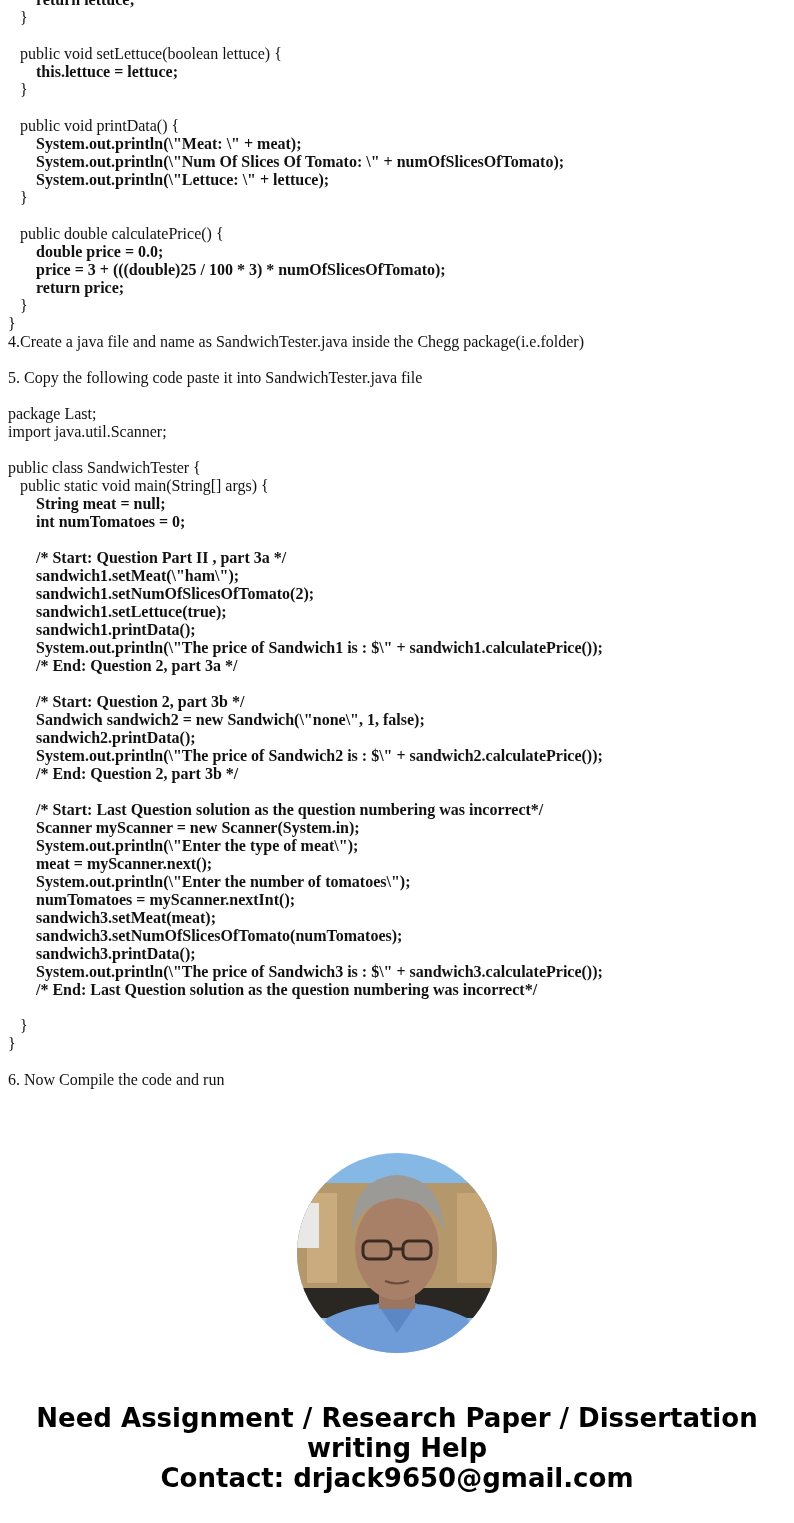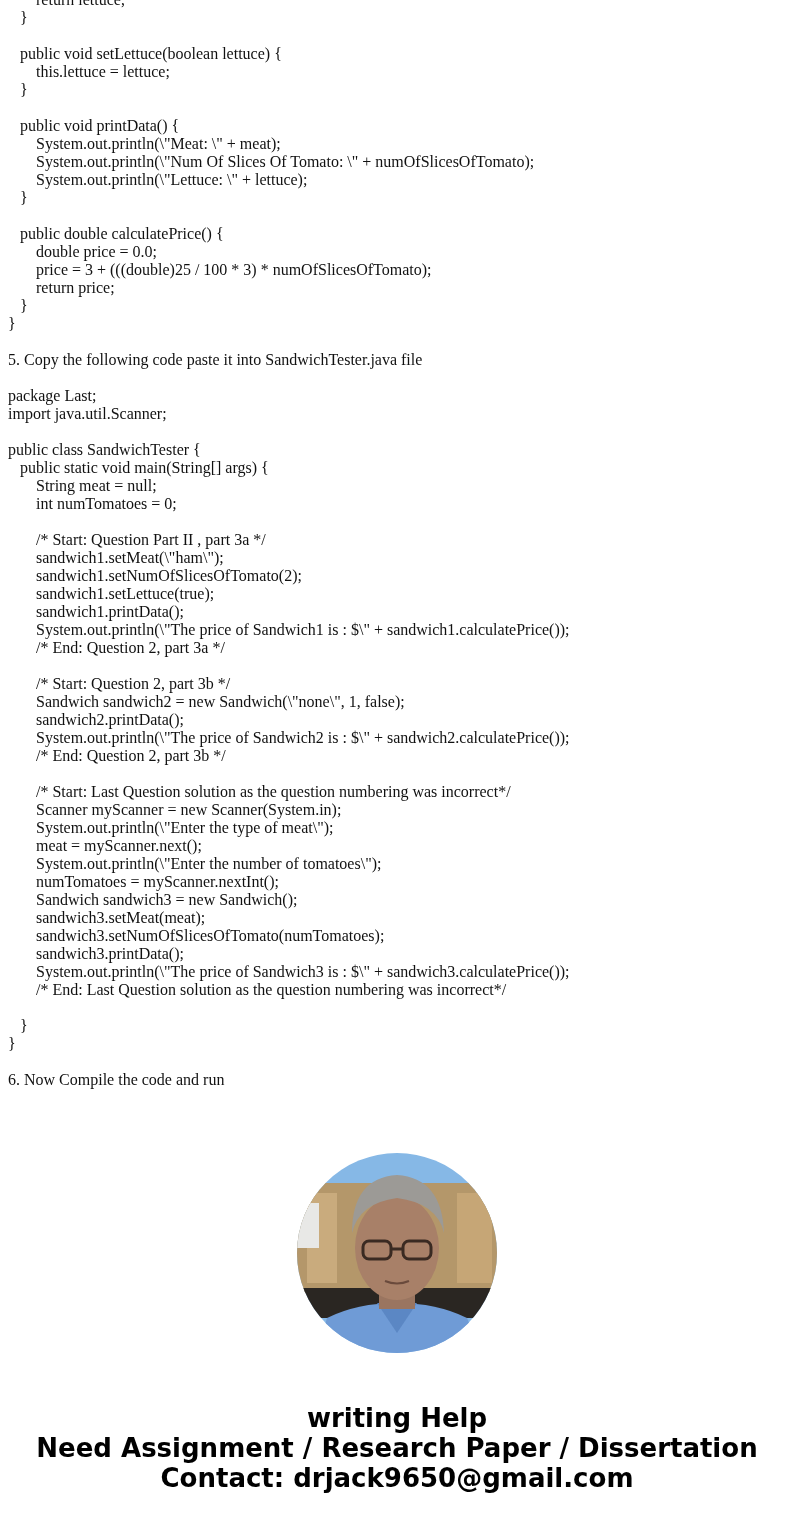--- a/index.html
+++ b/index.html
@@ -1,21 +1,21 @@
 <!DOCTYPE html>
 <html><head>
 <meta charset="utf-8">
 <style>
   html, body { margin:0; padding:0; background:#ffffff; }
   body { width:794px; height:1523px; position:relative; overflow:hidden; font-family:"Liberation Serif", serif; color:#111; }
   .content { position:absolute; left:8px; top:-9px; right:0; }
   .line { font-size:16px; line-height:18px; height:18px; white-space:pre; }
   .i0 { padding-left:0; }
   .i1 { padding-left:12px; }
-  .i2 { padding-left:28px; }
+  .i2 { padding-left:28px;font-weight:bold; }
   .avatar-wrap { position:absolute; left:297px; top:1153px; width:200px; height:200px; border-radius:50%; overflow:hidden; }
   .banner { position:absolute; left:0; top:1403px; width:794px; text-align:center; font-family:"DejaVu Sans", sans-serif; font-weight:bold; font-size:26px; line-height:30px; color:#000; }
 </style>
 </head>
 <body>
 
 <div class="content" id="doc">
     <div class="line i2">return lettuce;</div>
     <div class="line i1">}</div>
     <div class="line i0"></div>
@@ -28,20 +28,21 @@
     <div class="line i2">System.out.println(\"Num Of Slices Of Tomato: \" + numOfSlicesOfTomato);</div>
     <div class="line i2">System.out.println(\"Lettuce: \" + lettuce);</div>
     <div class="line i1">}</div>
     <div class="line i0"></div>
     <div class="line i1">public double calculatePrice() {</div>
     <div class="line i2">double price = 0.0;</div>
     <div class="line i2">price = 3 + (((double)25 / 100 * 3) * numOfSlicesOfTomato);</div>
     <div class="line i2">return price;</div>
     <div class="line i1">}</div>
     <div class="line i0">}</div>
+    <div class="line i0">4.Create a java file and name as SandwichTester.java inside the Chegg package(i.e.folder)</div>
     <div class="line i0"></div>
     <div class="line i0">5. Copy the following code paste it into SandwichTester.java file</div>
     <div class="line i0"></div>
     <div class="line i0">package Last;</div>
     <div class="line i0">import java.util.Scanner;</div>
     <div class="line i0"></div>
     <div class="line i0">public class SandwichTester {</div>
     <div class="line i1">public static void main(String[] args) {</div>
     <div class="line i2">String meat = null;</div>
     <div class="line i2">int numTomatoes = 0;</div>
@@ -59,21 +60,20 @@
     <div class="line i2">sandwich2.printData();</div>
     <div class="line i2">System.out.println(\"The price of Sandwich2 is : $\" + sandwich2.calculatePrice());</div>
     <div class="line i2">/* End: Question 2, part 3b */</div>
     <div class="line i0"></div>
     <div class="line i2">/* Start: Last Question solution as the question numbering was incorrect*/</div>
     <div class="line i2">Scanner myScanner = new Scanner(System.in);</div>
     <div class="line i2">System.out.println(\"Enter the type of meat\");</div>
     <div class="line i2">meat = myScanner.next();</div>
     <div class="line i2">System.out.println(\"Enter the number of tomatoes\");</div>
     <div class="line i2">numTomatoes = myScanner.nextInt();</div>
-    <div class="line i2">Sandwich sandwich3 = new Sandwich();</div>
     <div class="line i2">sandwich3.setMeat(meat);</div>
     <div class="line i2">sandwich3.setNumOfSlicesOfTomato(numTomatoes);</div>
     <div class="line i2">sandwich3.printData();</div>
     <div class="line i2">System.out.println(\"The price of Sandwich3 is : $\" + sandwich3.calculatePrice());</div>
     <div class="line i2">/* End: Last Question solution as the question numbering was incorrect*/</div>
     <div class="line i0"></div>
     <div class="line i1">}</div>
     <div class="line i0">}</div>
     <div class="line i0"></div>
     <div class="line i0">6. Now Compile the code and run</div>
@@ -93,16 +93,16 @@
     <ellipse cx="100" cy="95" rx="42" ry="52" fill="#a88068"></ellipse>
     <path d="M55 80 Q55 25 100 22 Q145 25 147 80 Q140 50 100 45 Q62 50 55 80 Z" fill="#9c9a96"></path>
     <rect x="66" y="88" width="28" height="18" rx="6" fill="none" stroke="#3a2a22" stroke-width="3"></rect>
     <rect x="106" y="88" width="28" height="18" rx="6" fill="none" stroke="#3a2a22" stroke-width="3"></rect>
     <line x1="94" y1="96" x2="106" y2="96" stroke="#3a2a22" stroke-width="3"></line>
     <path d="M88 128 Q100 133 112 128" fill="none" stroke="#6a4a3c" stroke-width="2"></path>
   </svg>
 </div>
 
 <div class="banner">
+  <div>Need Assignment / Research Paper / Dissertation</div>
   <div>writing Help</div>
-  <div>Need Assignment / Research Paper / Dissertation</div>
   <div>Contact: drjack9650@gmail.com</div>
 </div>
 
 </body></html>

